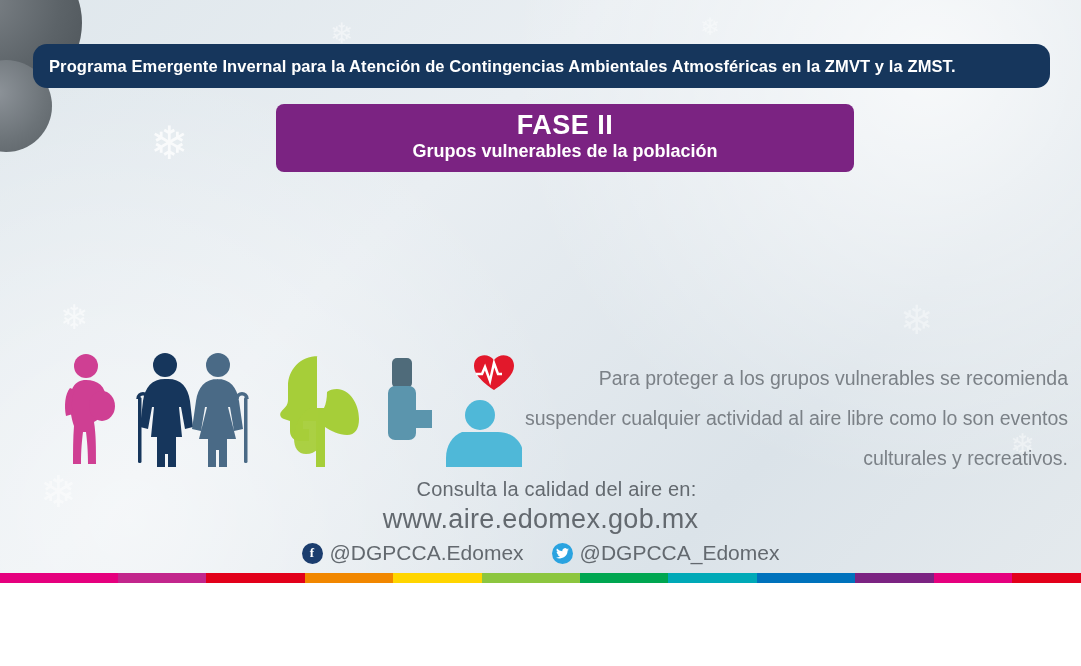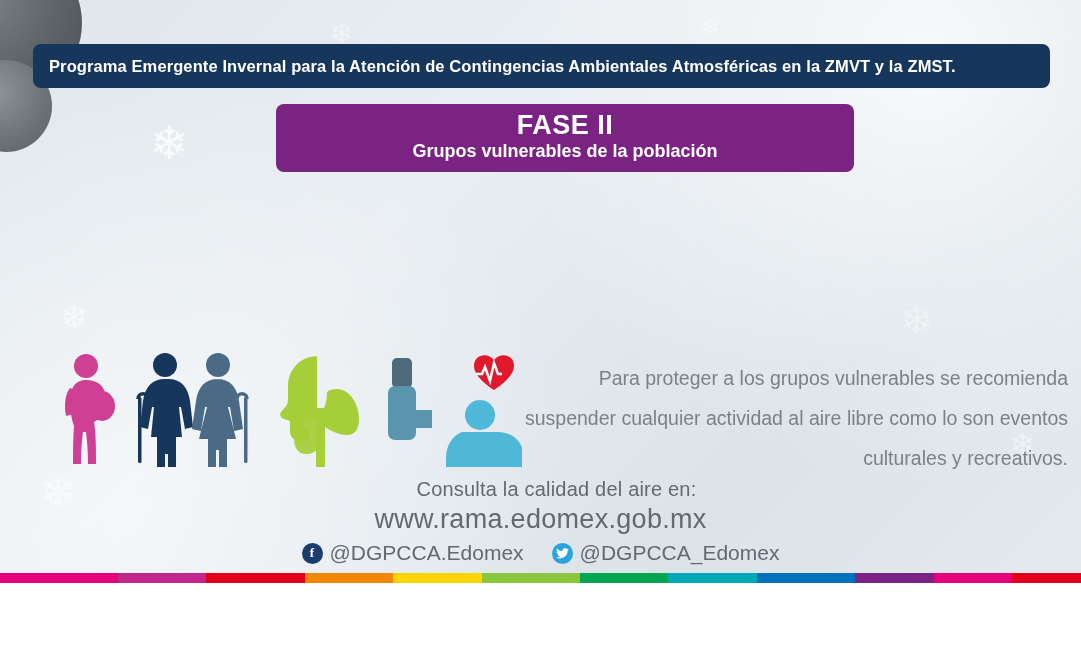--- a/index.html
+++ b/index.html
@@ -44,21 +44,21 @@
     background: radial-gradient(circle at 40% 35%, #8d9399 0%, #6c7378 60%, #5a6166 100%);
     z-index: 2;
   }
 
   
   .header-bar {
     position: absolute;
     left: 33px; top: 44px;
     width: 1017px; height: 44px;
     background: #16365c;
-    border-radius: 8px;
+    border-radius: 14px;
     display: flex; align-items: center;
     z-index: 4;
   }
   .header-bar .title {
     color: #ffffff;
     font-size: 16.5px;
     font-weight: bold;
     padding-left: 16px;
     letter-spacing: 0.1px;
     white-space: nowrap;
@@ -252,21 +252,21 @@
         <path d="M432 8 c-6 -8 -20 -6 -20 6 c0 12 20 24 20 24 c0 0 20 -12 20 -24 c0 -12 -14 -14 -20 -6 z" fill="#e2182b"></path>
         <path d="M414 22 l6 0 l3 -7 l5 14 l4 -18 l4 11 l4 0" stroke="#ffffff" stroke-width="2.5" fill="none"></path>
       </g>
     </svg>
   </div>
 
   <div class="right-note">Para proteger a los grupos vulnerables se recomienda suspender cualquier actividad al aire libre como lo son eventos culturales y recreativos.</div>
 
   <div class="consulta">
     <div class="c1">Consulta la calidad del aire en:</div>
-    <div class="c2">www.rama.edomex.gob.mx</div>
+    <div class="c2">www.aire.edomex.gob.mx</div>
     <div class="social">
       <span class="item">
         <span class="badge fb">f</span>
         <span>@DGPCCA.Edomex</span>
       </span>
       <span class="item">
         <span class="badge tw">
           <svg width="13" height="11" viewBox="0 0 24 20" aria-hidden="true">
               <path d="M24 2.4a9.6 9.6 0 01-2.8.8A4.9 4.9 0 0023.3.4a9.7 9.7 0 01-3.1 1.2A4.9 4.9 0 0011.8 6a13.9 13.9 0 01-10-5.1 4.9 4.9 0 001.5 6.5A4.8 4.8 0 011 6.8v.1a4.9 4.9 0 003.9 4.8 4.9 4.9 0 01-2.2.1 4.9 4.9 0 004.6 3.4A9.8 9.8 0 010 17.3 13.8 13.8 0 007.5 19c9 0 13.9-7.4 13.9-13.9V4.5A9.9 9.9 0 0024 2.4z" fill="#ffffff"></path>
             </svg>

